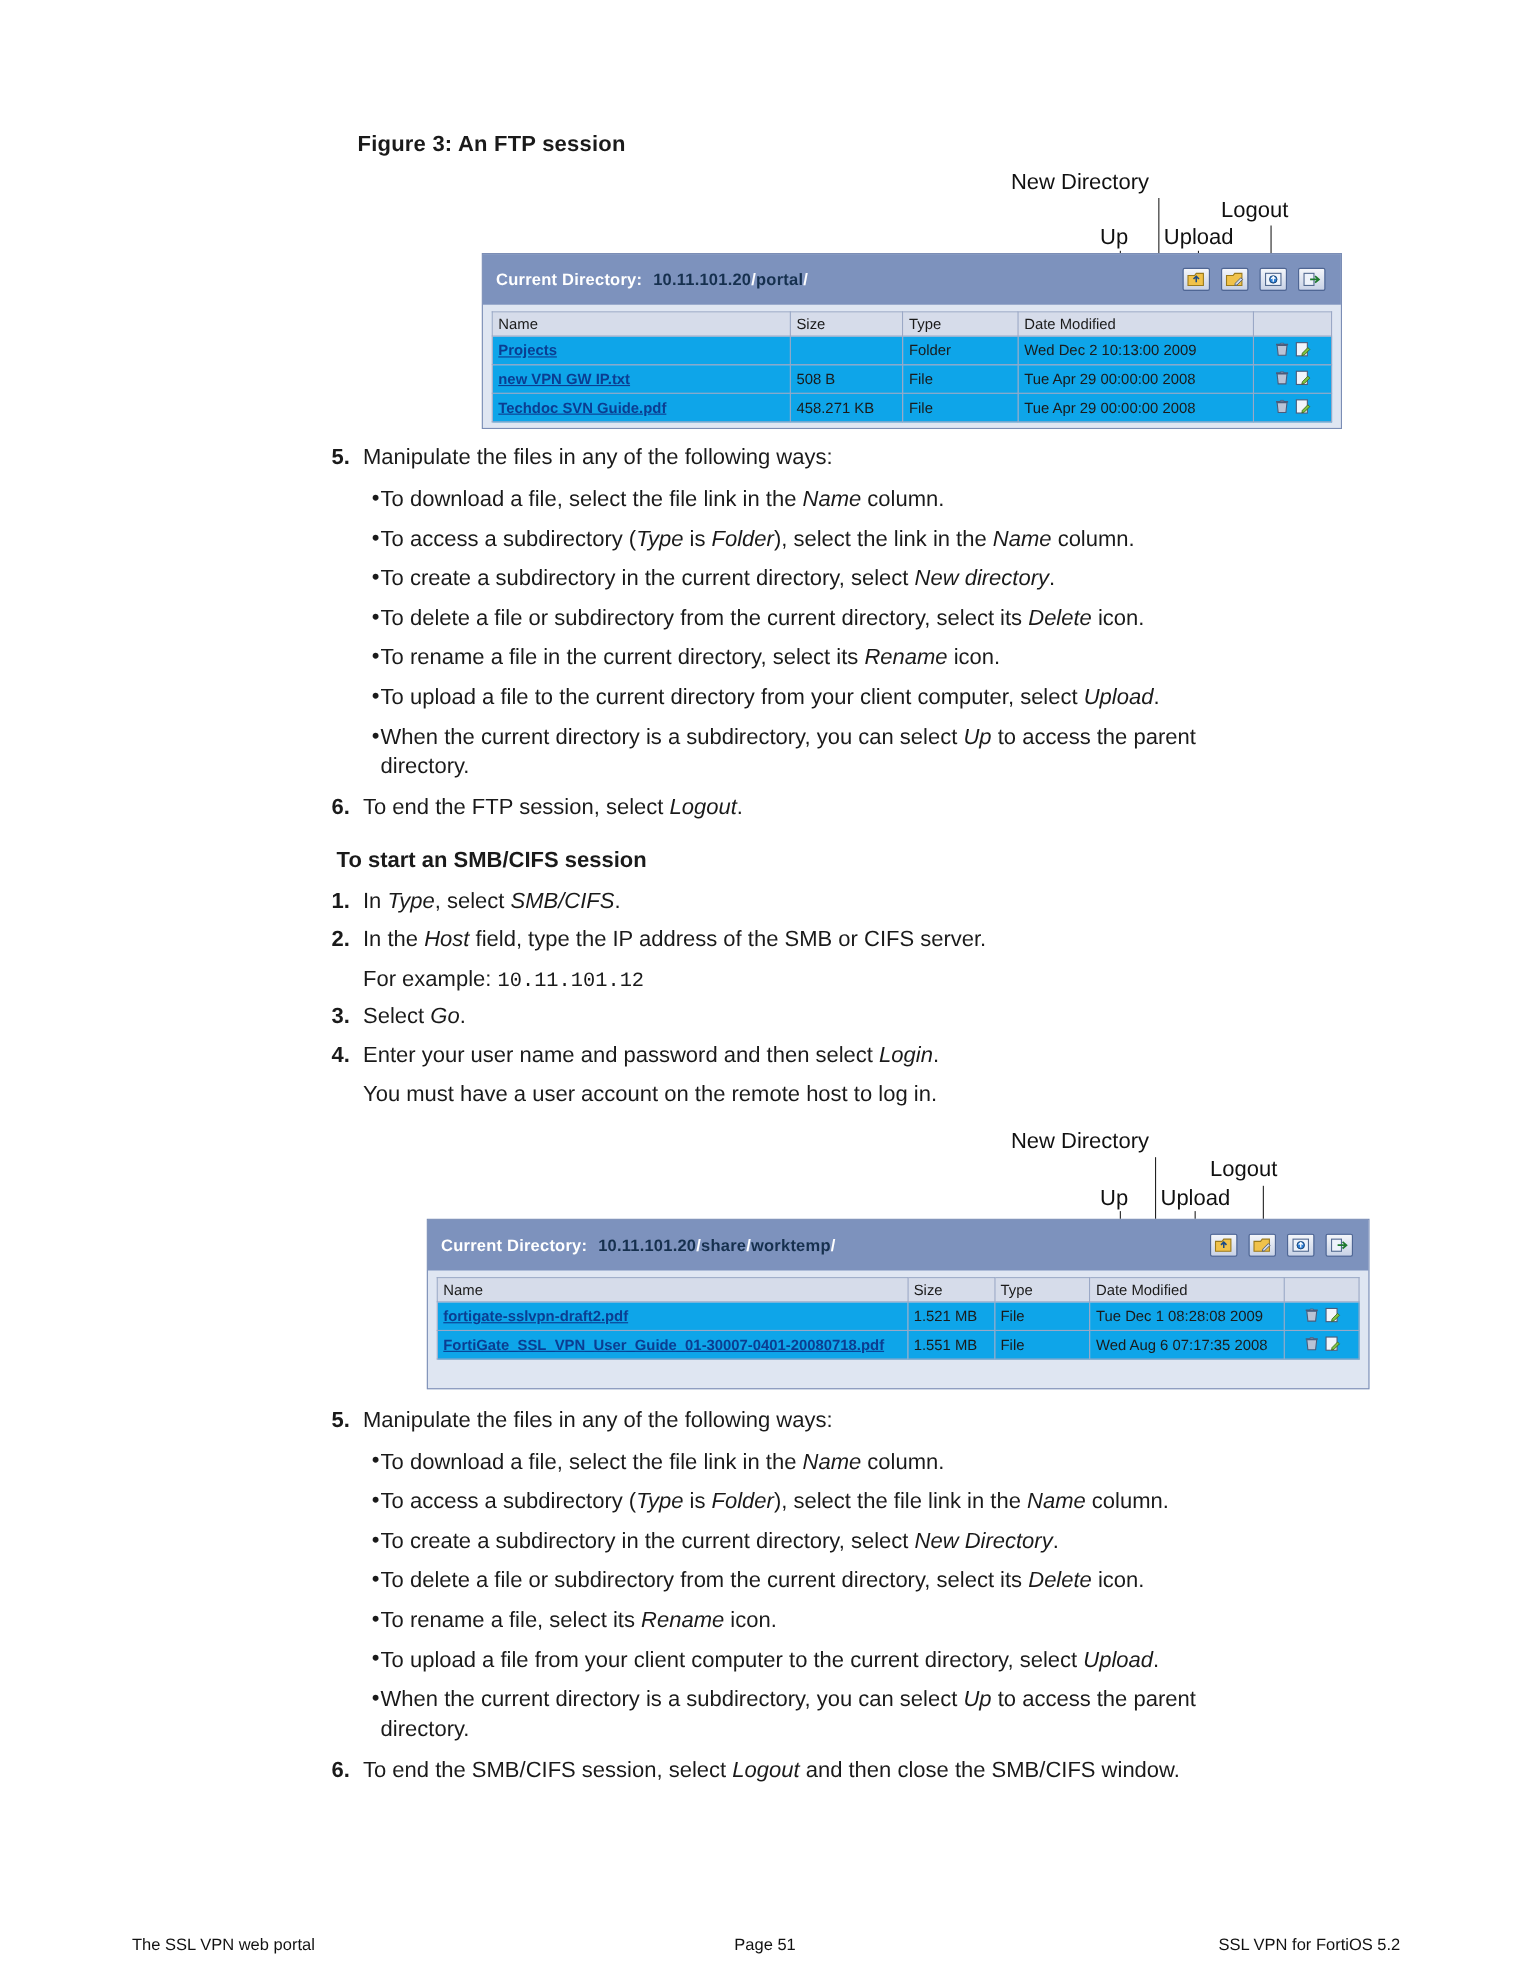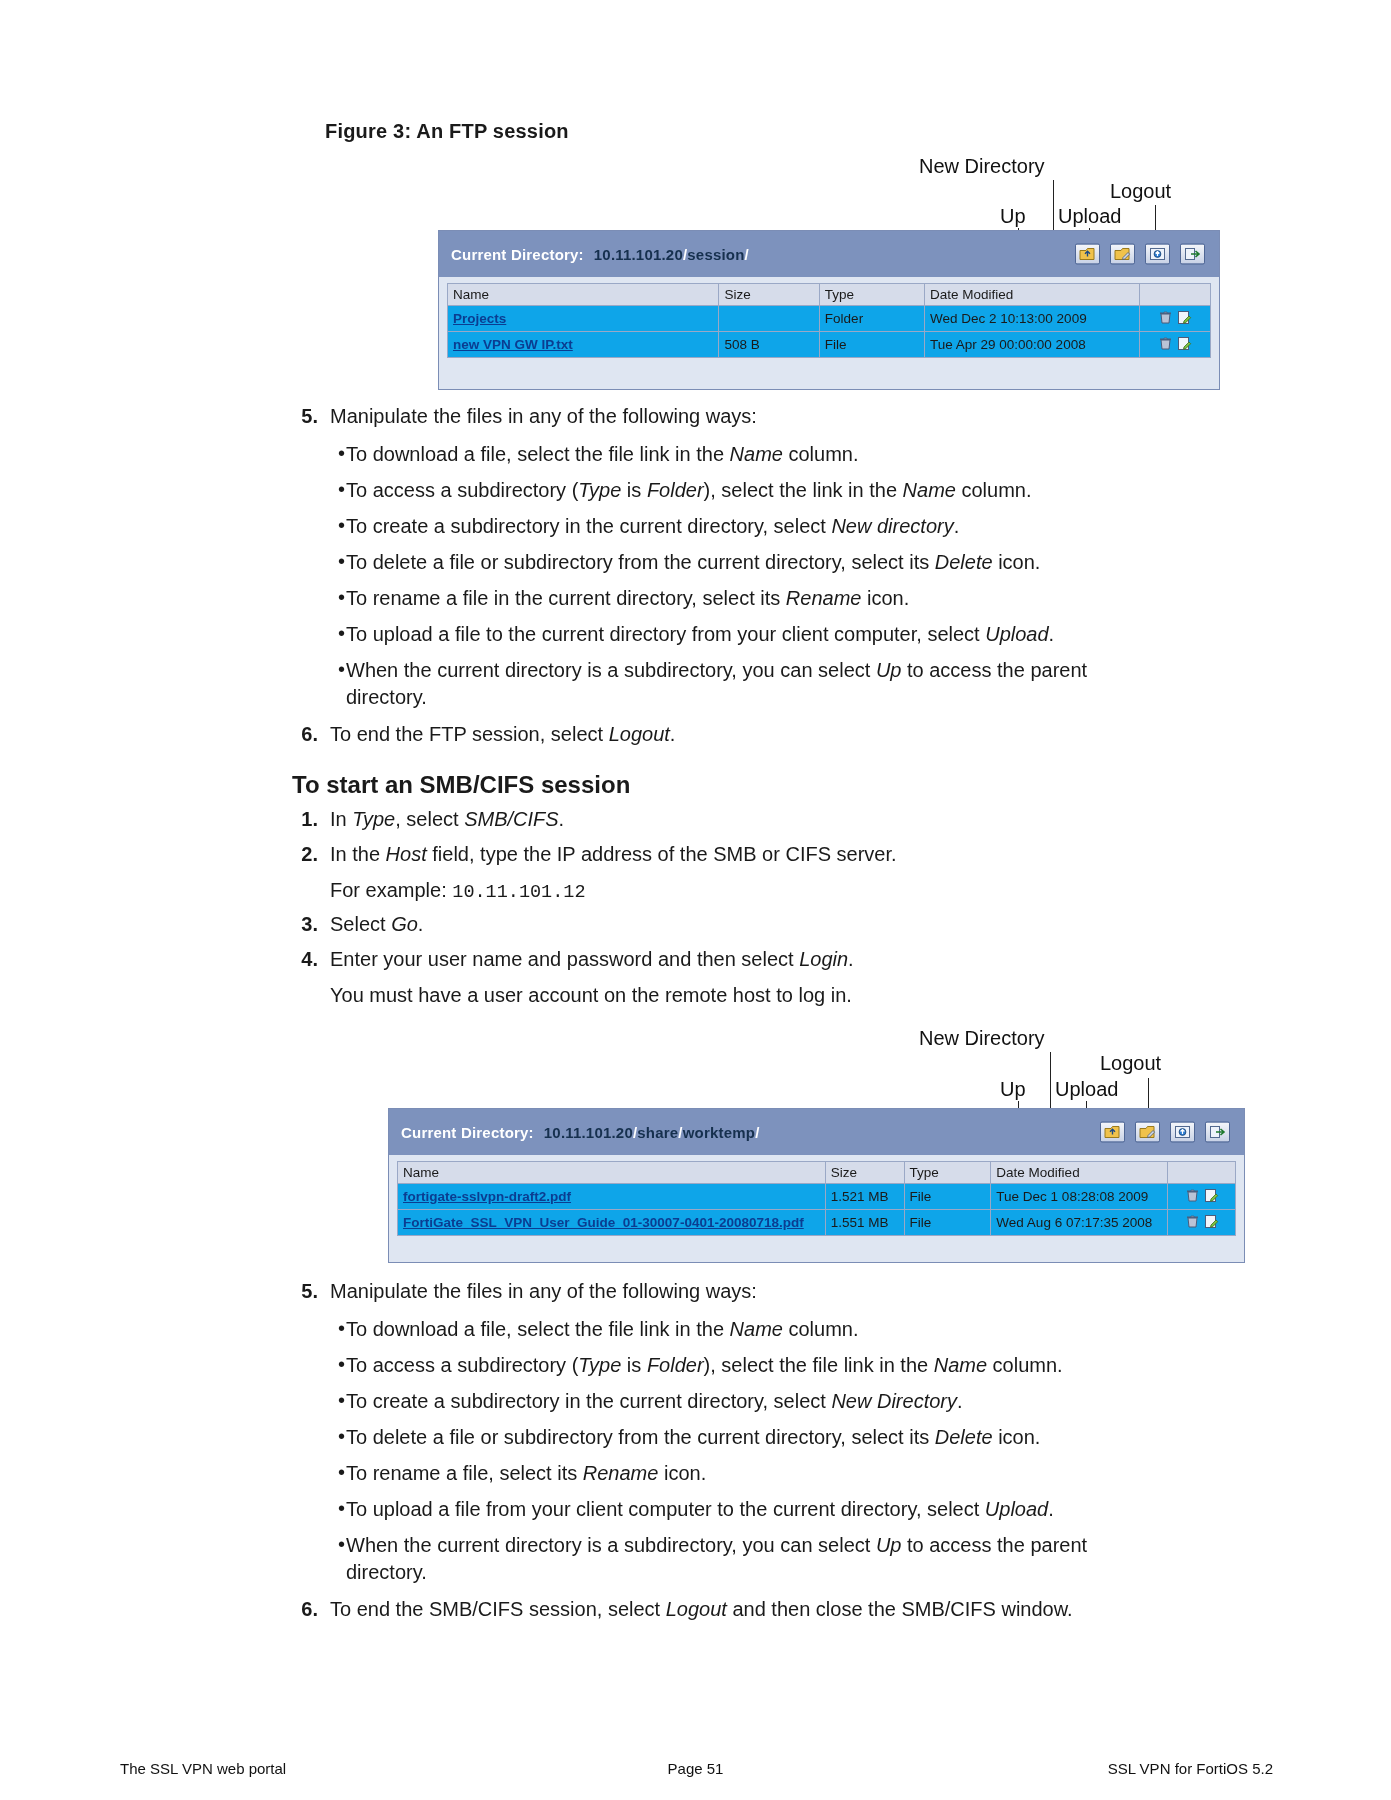--- a/index.html
+++ b/index.html
@@ -163,22 +163,23 @@
     display: block;
     margin-left: 8px;
   }
   .plain {
     position: absolute;
     font-size: 20px;
     line-height: 1.35;
   }
   .heading {
     position: absolute;
-    font-size: 24px;
+    font-size: 20px;
     font-weight: bold;
+    margin-left: 14px;
   }
   i, .ital { font-style: italic; }
   .mono {
     font-family: "Liberation Mono", monospace;
     font-size: 18.5px;
   }
 
   
   .footer {
     position: absolute;
@@ -205,21 +206,21 @@
   <div class="callout" style="left:1058px; top:205px;">Upload</div>
 
   <div class="leader" style="left:1053px; top:180px; height:82px;"></div>
   <div class="leader" style="left:1018px; top:228px; height:34px;"></div>
   <div class="leader" style="left:1089px; top:228px; height:34px;"></div>
   <div class="leader" style="left:1155px; top:205px; height:57px;"></div>
 
   <div class="browser" style="left:438px; top:230px; width:782px; height:160px;">
     <div class="browser-header">
       <span class="cd-label">Current Directory:</span>
-      <span class="cd-path"><span id="ftp-path"><span>10.11.101.20</span><span class="sep">/</span><span>session</span><span class="sep">/</span></span></span>
+      <span class="cd-path"><span id="ftp-path"><span>10.11.101.20</span><span class="sep">/</span><span>portal</span><span class="sep">/</span></span></span>
       <div class="toolbar">
         <span class="tbtn" title="Up">
           <svg width="17" height="15" viewBox="0 0 17 15">
               <path d="M1 4h6l1.5-2H15v11H1z" fill="#f0c24b" stroke="#9a7a1c" stroke-width="1"></path>
               <path d="M8.5 10V5M6 7.2l2.5-2.5L11 7.2" stroke="#1b4a86" stroke-width="1.4" fill="none"></path>
             </svg>
         </span>
         <span class="tbtn" title="New Directory">
           <svg width="17" height="15" viewBox="0 0 17 15">
               <path d="M1 4h6l1.5-2H15v11H1z" fill="#f0c24b" stroke="#9a7a1c" stroke-width="1"></path>
@@ -263,20 +264,34 @@
                     <path d="M2 3.2h11" stroke="#4b5c7b" stroke-width="1.4"></path>
                     <path d="M6 2h3v1.2H6z" fill="#8f9db8" stroke="#4b5c7b" stroke-width="0.7"></path>
                   </svg></span><span class="ico"><svg width="15" height="15" viewBox="0 0 15 15">
                     <rect x="1.5" y="1.5" width="10" height="12" fill="#f2f5fb" stroke="#4b5c7b" stroke-width="1"></rect>
                     <path d="M7 11l5-5 1.7 1.7-5 5-2.2 0.5z" fill="#7fc241" stroke="#3d6b1e" stroke-width="0.8"></path>
                   </svg></span></td>
             </tr>
             <tr>
               <td class="name"><a>new VPN GW IP.txt</a></td>
               <td>508 B</td>
+              <td>File</td>
+              <td>Tue Apr 29 00:00:00 2008</td>
+              <td class="actions"><span class="ico"><svg width="15" height="15" viewBox="0 0 15 15">
+                    <path d="M3 4h9l-1 9H4z" fill="#b9c3d6" stroke="#4b5c7b" stroke-width="1"></path>
+                    <path d="M2 3.2h11" stroke="#4b5c7b" stroke-width="1.4"></path>
+                    <path d="M6 2h3v1.2H6z" fill="#8f9db8" stroke="#4b5c7b" stroke-width="0.7"></path>
+                  </svg></span><span class="ico"><svg width="15" height="15" viewBox="0 0 15 15">
+                    <rect x="1.5" y="1.5" width="10" height="12" fill="#f2f5fb" stroke="#4b5c7b" stroke-width="1"></rect>
+                    <path d="M7 11l5-5 1.7 1.7-5 5-2.2 0.5z" fill="#7fc241" stroke="#3d6b1e" stroke-width="0.8"></path>
+                  </svg></span></td>
+            </tr>
+            <tr>
+              <td class="name"><a>Techdoc SVN Guide.pdf</a></td>
+              <td>458.271 KB</td>
               <td>File</td>
               <td>Tue Apr 29 00:00:00 2008</td>
               <td class="actions"><span class="ico"><svg width="15" height="15" viewBox="0 0 15 15">
                     <path d="M3 4h9l-1 9H4z" fill="#b9c3d6" stroke="#4b5c7b" stroke-width="1"></path>
                     <path d="M2 3.2h11" stroke="#4b5c7b" stroke-width="1.4"></path>
                     <path d="M6 2h3v1.2H6z" fill="#8f9db8" stroke="#4b5c7b" stroke-width="0.7"></path>
                   </svg></span><span class="ico"><svg width="15" height="15" viewBox="0 0 15 15">
                     <rect x="1.5" y="1.5" width="10" height="12" fill="#f2f5fb" stroke="#4b5c7b" stroke-width="1"></rect>
                     <path d="M7 11l5-5 1.7 1.7-5 5-2.2 0.5z" fill="#7fc241" stroke="#3d6b1e" stroke-width="0.8"></path>
                   </svg></span></td>

